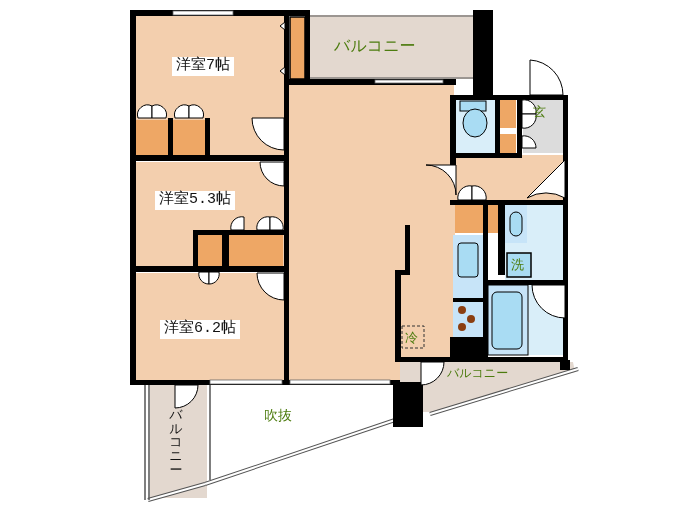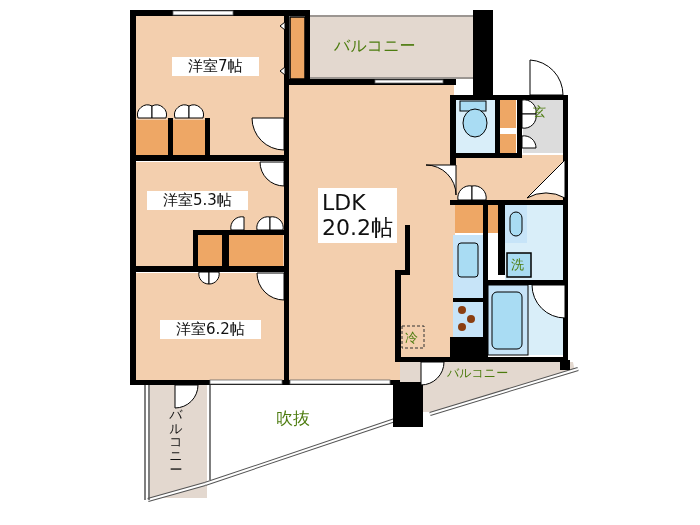--- a/index.html
+++ b/index.html
@@ -1,19 +1,19 @@
 <!DOCTYPE html>
 <html><head>
 <meta charset="utf-8">
 <style>
   html,body{margin:0;padding:0;background:#fff;}
   body{width:700px;height:525px;position:relative;overflow:hidden;font-family:"DejaVu Sans",sans-serif;}
   #plan{position:absolute;left:0;top:0;width:700px;height:525px;}
   .lbl{position:absolute;background:#fff;color:#111;white-space:nowrap;line-height:1.1;}
-  .lbl-room{font-size:15px;padding:1px 16px;}
+  .lbl-room{font-size:15px;padding:1px 4px;font-family:Liberation Mono, monospace;}
   .lbl-ldk{font-size:22px;padding:2px 4px;line-height:1.15;}
   .lbl-plain{position:absolute;color:#4d7c0f;white-space:nowrap;font-size:14px;}
   .lbl-vert{position:absolute;color:#111;font-size:13px;line-height:1.05;text-align:center;width:14px;}
 </style>
 </head>
 <body>
 
 <div id="plan">
   <svg width="700" height="525" viewBox="0 0 700 525" xmlns="http://www.w3.org/2000/svg">
 
@@ -145,29 +145,25 @@
     <g fill="#fff" stroke="#666" stroke-width="0.8">
       <rect x="173" y="11" width="60" height="4"></rect>
       <rect x="375" y="80" width="68" height="3"></rect>
       <rect x="210" y="380" width="72" height="4"></rect>
       <rect x="290" y="380" width="100" height="4"></rect>
     </g>
   </svg>
 
   
   <div class="lbl lbl-room" style="left:172px;top:57px;">洋室7帖</div>
-  <div class="lbl lbl-room" style="left:147px;top:191px;">洋室5.3帖</div>
+  <div class="lbl lbl-room" style="left:155px;top:191px;">洋室5.3帖</div>
   <div class="lbl lbl-room" style="left:160px;top:320px;text-align:right;">洋室6.2帖</div>
-  <div class="lbl lbl-ldk" style="left:318px;top:188px;">
-    <div>LDK</div>
-    <div>20.2帖</div>
-  </div>
   <div class="lbl-plain" style="left:334px;top:36px;font-size:16px;">バルコニー</div>
   <div class="lbl-plain" style="left:447px;top:365px;font-size:12px;">バルコニー</div>
-  <div class="lbl-plain" style="left:276px;top:407px;font-size:17px;">吹抜</div>
+  <div class="lbl-plain" style="left:264px;top:407px;font-size:14px;">吹抜</div>
   <div class="lbl-plain" style="left:533px;top:103px;font-size:13px;">玄</div>
   <div class="lbl-plain" style="left:511px;top:256px;font-size:13px;">洗</div>
   <div class="lbl-plain" style="left:405px;top:329px;font-size:13px;">冷</div>
   <div class="lbl-vert" style="left:169px;top:408px;">
     <div>バ</div>
     <div>ル</div>
     <div>コ</div>
     <div>ニ</div>
     <div>ー</div>
   </div>

